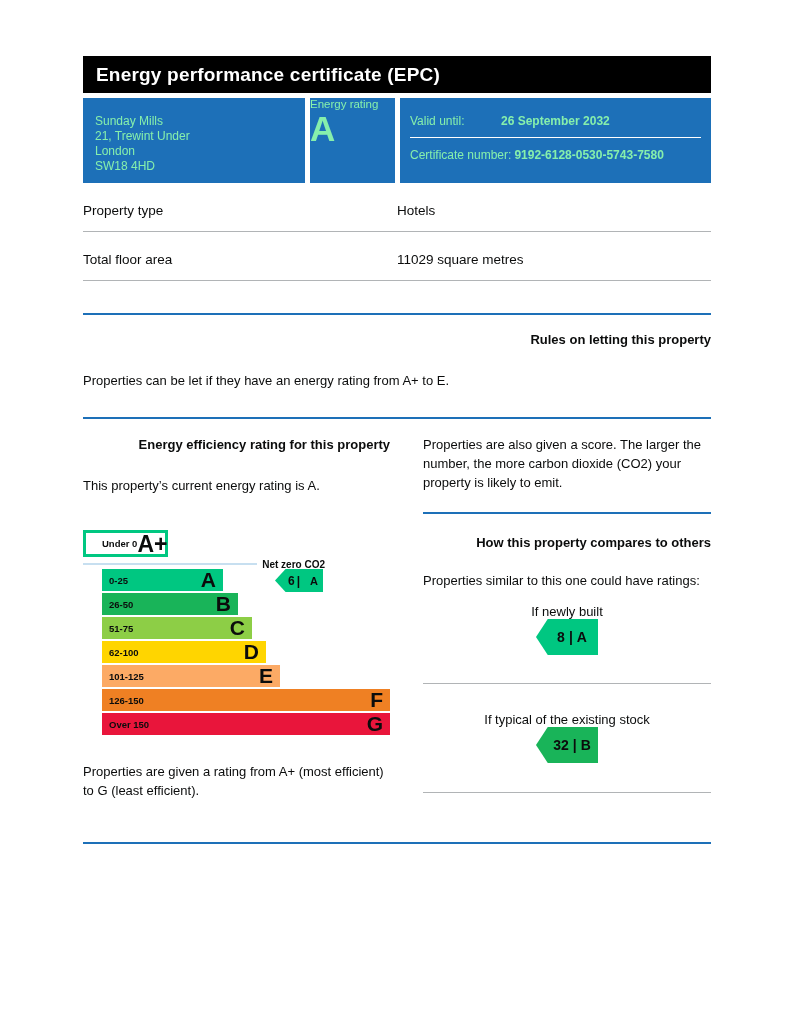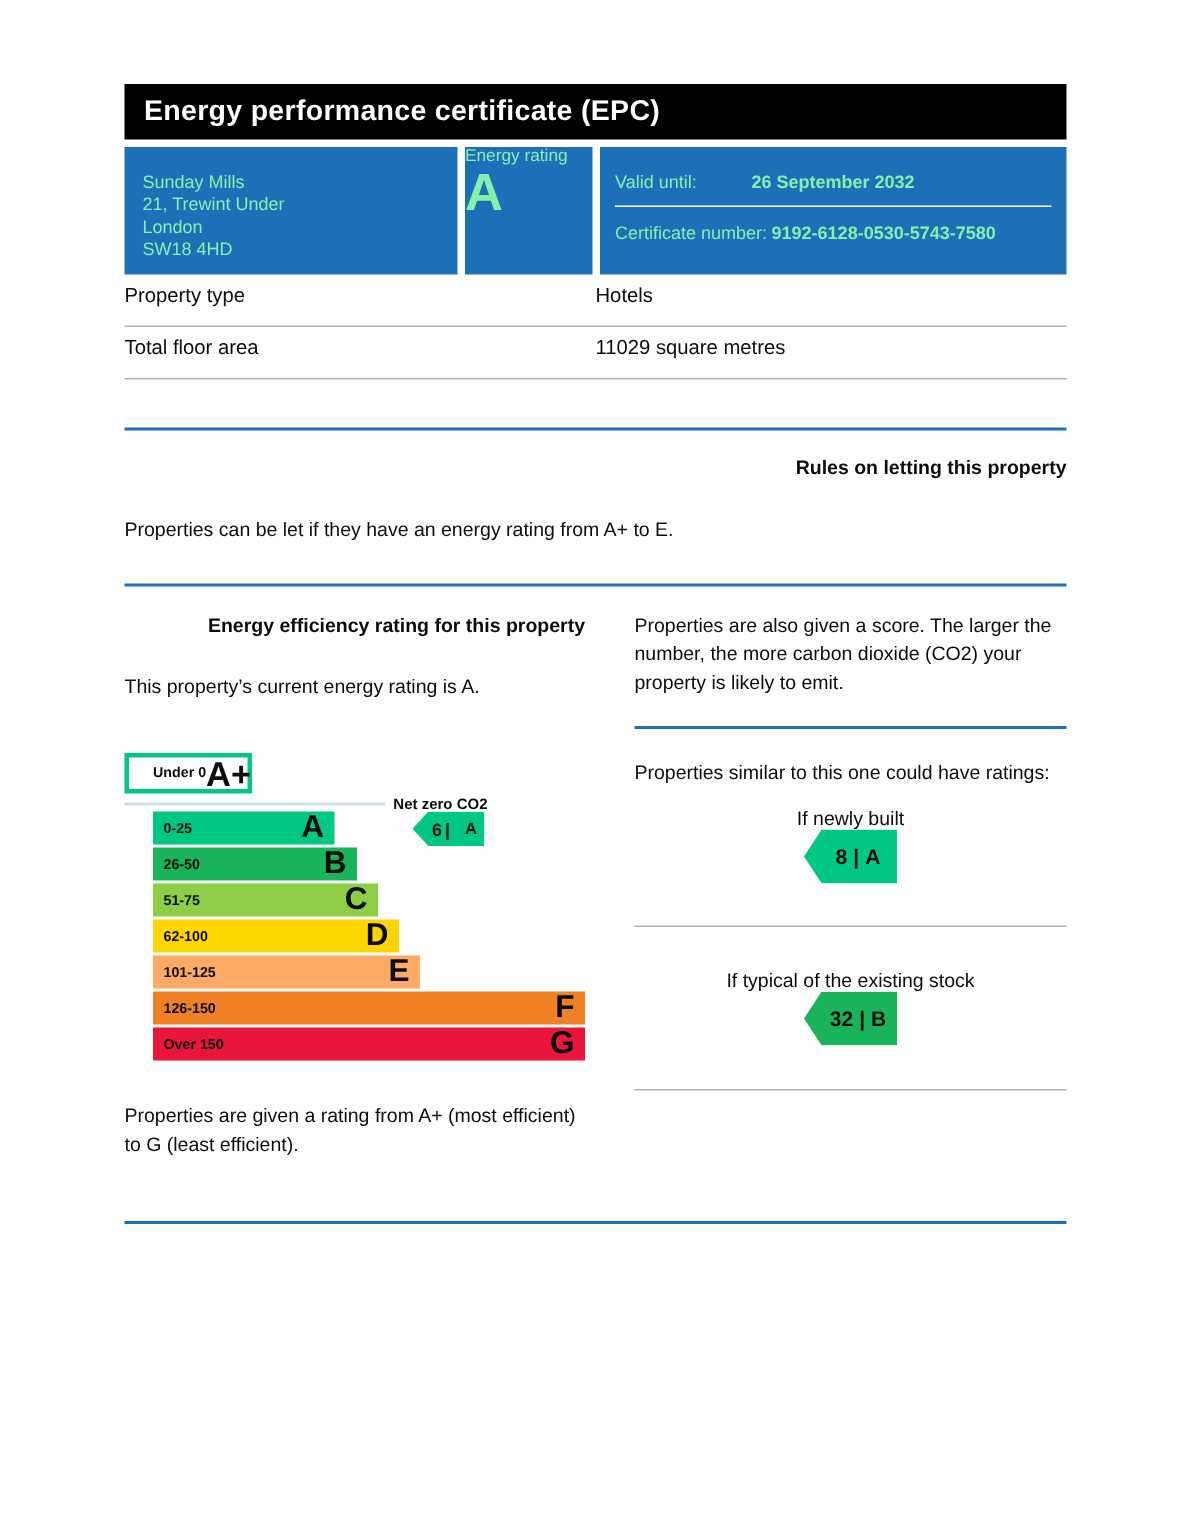--- a/index.html
+++ b/index.html
@@ -23,21 +23,21 @@
   .box-rating .rating-label { font-size:11.5px; }
   .box-rating .rating-big { font-size:35px; font-weight:bold; line-height:38px; }
   .box-validity { flex:1; padding:6px 10px 0; font-size:12px; }
   .validity-row { display:flex; align-items:baseline; padding:10px 0 9px; }
   .validity-row.first .lbl { width:91px; }
   .validity-row .val { font-weight:bold; }
   .validity-row.second .lbl { margin-right:3px; }
   .validity-divider { border:none; height:1px; background:#fff; }
 
   
-  .prop-row { display:flex; font-size:13.5px; padding:6px 0 13px; border-bottom:1px solid #b1b4b6; }
+  .prop-row { display:flex; font-size:13.5px; padding:20px 0 13px; border-bottom:1px solid #b1b4b6; }
   .prop-row .lbl { width:314px; }
 
   .hr-blue { border:none; height:2px; background:#1d70b8; }
   .hr-gray { border:none; height:1px; background:#b1b4b6; }
 
   .section-heading { font-size:13px; font-weight:bold; line-height:19px;text-align:right; }
   .body-text { font-size:13px; line-height:19px; }
 
   .rules-section .section-heading { margin-top:15px; }
   .rules-section .body-text { margin-top:22px; }
@@ -198,20 +198,21 @@
           <span class="p-rating">A</span>
         </div>
       </div>
 
       <p class="body-text chart-footnote">Properties are given a rating from A+ (most efficient) to G (least efficient).</p>
     </div>
 
     <div class="col-right">
       <p class="body-text">Properties are also given a score. The larger the number, the more carbon dioxide (CO2) your property is likely to emit.</p>
       <hr class="hr-blue">
+      <h2 class="section-heading compares-heading">How this property compares to others</h2>
       <p class="body-text compares-intro">Properties similar to this one could have ratings:</p>
 
       <div class="compare-row">
         <span class="row-label">If newly built</span>
         <span class="rating-tag" style="background-color: rgb(0, 199, 129);">
           <span>8</span>
           <span>|</span>
           <span>A</span>
         </span>
       </div>

